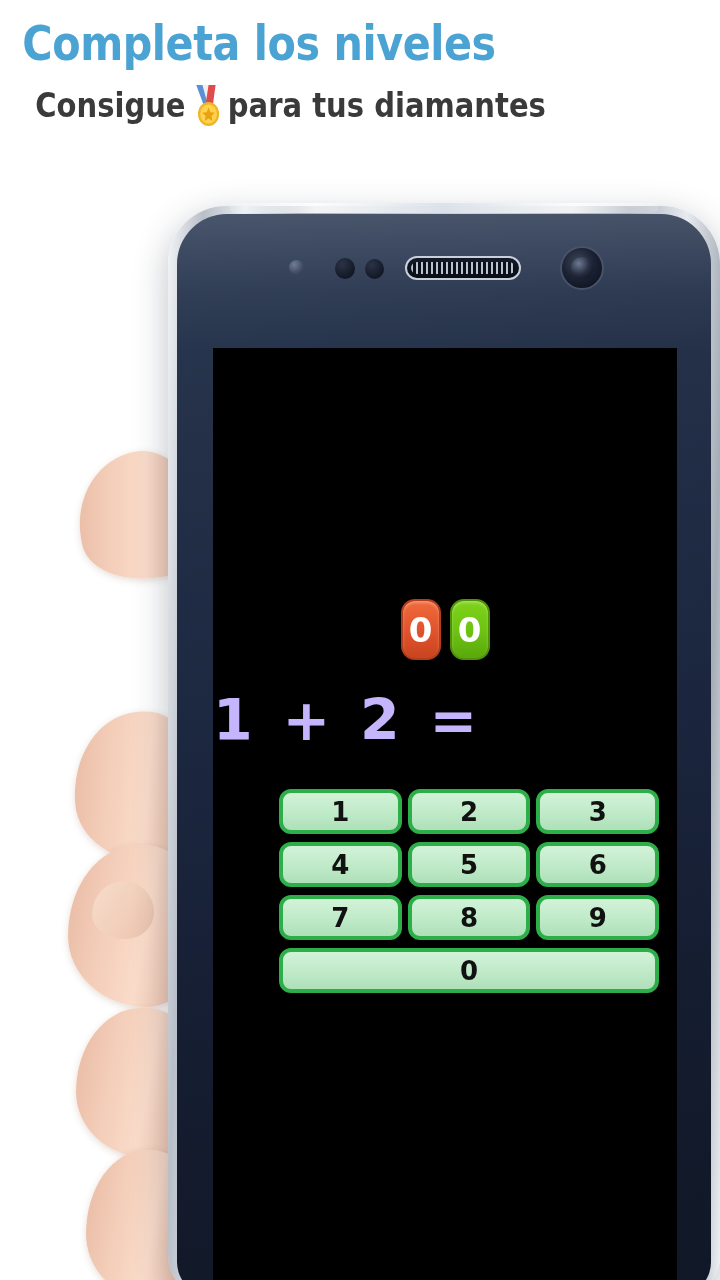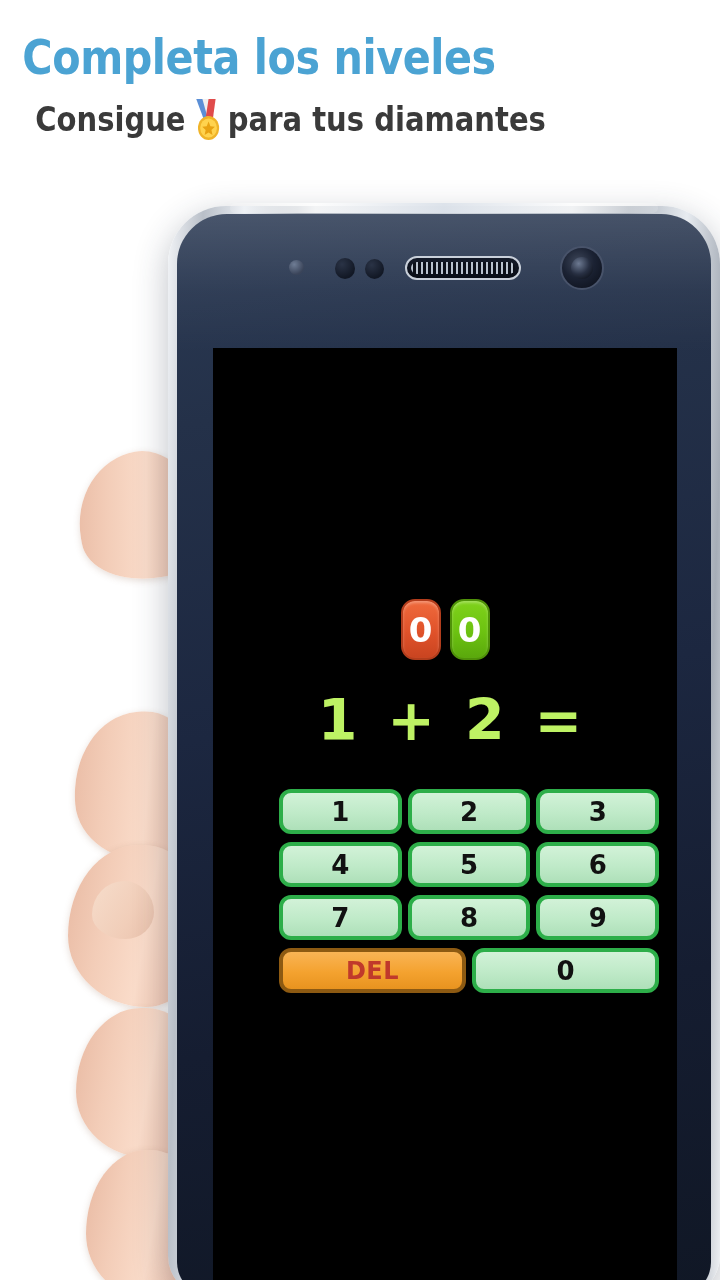--- a/index.html
+++ b/index.html
@@ -13,21 +13,21 @@
     position: relative;
     overflow: hidden;
     font-family: "Liberation Sans", sans-serif;
   }
 
   
   .header {
     position: absolute;
     top: 0; left: 0;
     width: 720px;
-    padding-top: 32px;
+    padding-top: 18px;
     box-sizing: border-box;
     z-index: 40;
   }
   .headline {
     font-family: "DejaVu Sans", sans-serif;
     font-weight: 700;
     font-size: 48px;
     line-height: 1.05;
     color: #4BA3D3;
     letter-spacing: -0.5px;
@@ -243,24 +243,23 @@
   }
   .badge-green {
     background: linear-gradient(180deg, #7fd21a 0%, #6cc211 55%, #5aa80c 100%);
     border: 2px solid #4f9109;
     box-sizing: border-box;
     box-shadow: inset 0 2px 3px rgba(255,255,255,0.30);
   }
 
   .equation {
     position: absolute;
-    left: 15px; right: 0;
+    left: 0; right: 0;
     top: 344px;
-    text-align: center;
-    color: #bef264;
+    color: #c4b5fd;
     font-family: "DejaVu Sans", sans-serif;
     font-weight: 700;
     font-size: 57px;
     line-height: 1;
     letter-spacing: 5px;
   }
 
   .keypad {
     position: absolute;
     left: 66px;
@@ -375,21 +374,20 @@
           <div class="key key-num">6</div>
         </div>
 
         <div class="key-row">
           <div class="key key-num">7</div>
           <div class="key key-num">8</div>
           <div class="key key-num">9</div>
         </div>
 
         <div class="key-row">
-          <div class="key key-del">DEL</div>
           <div class="key key-num">0</div>
         </div>
 
       </div>
     </div>
   </div>
   <div class="top-chrome-strip"></div>
 </div>
 
 </body></html>

